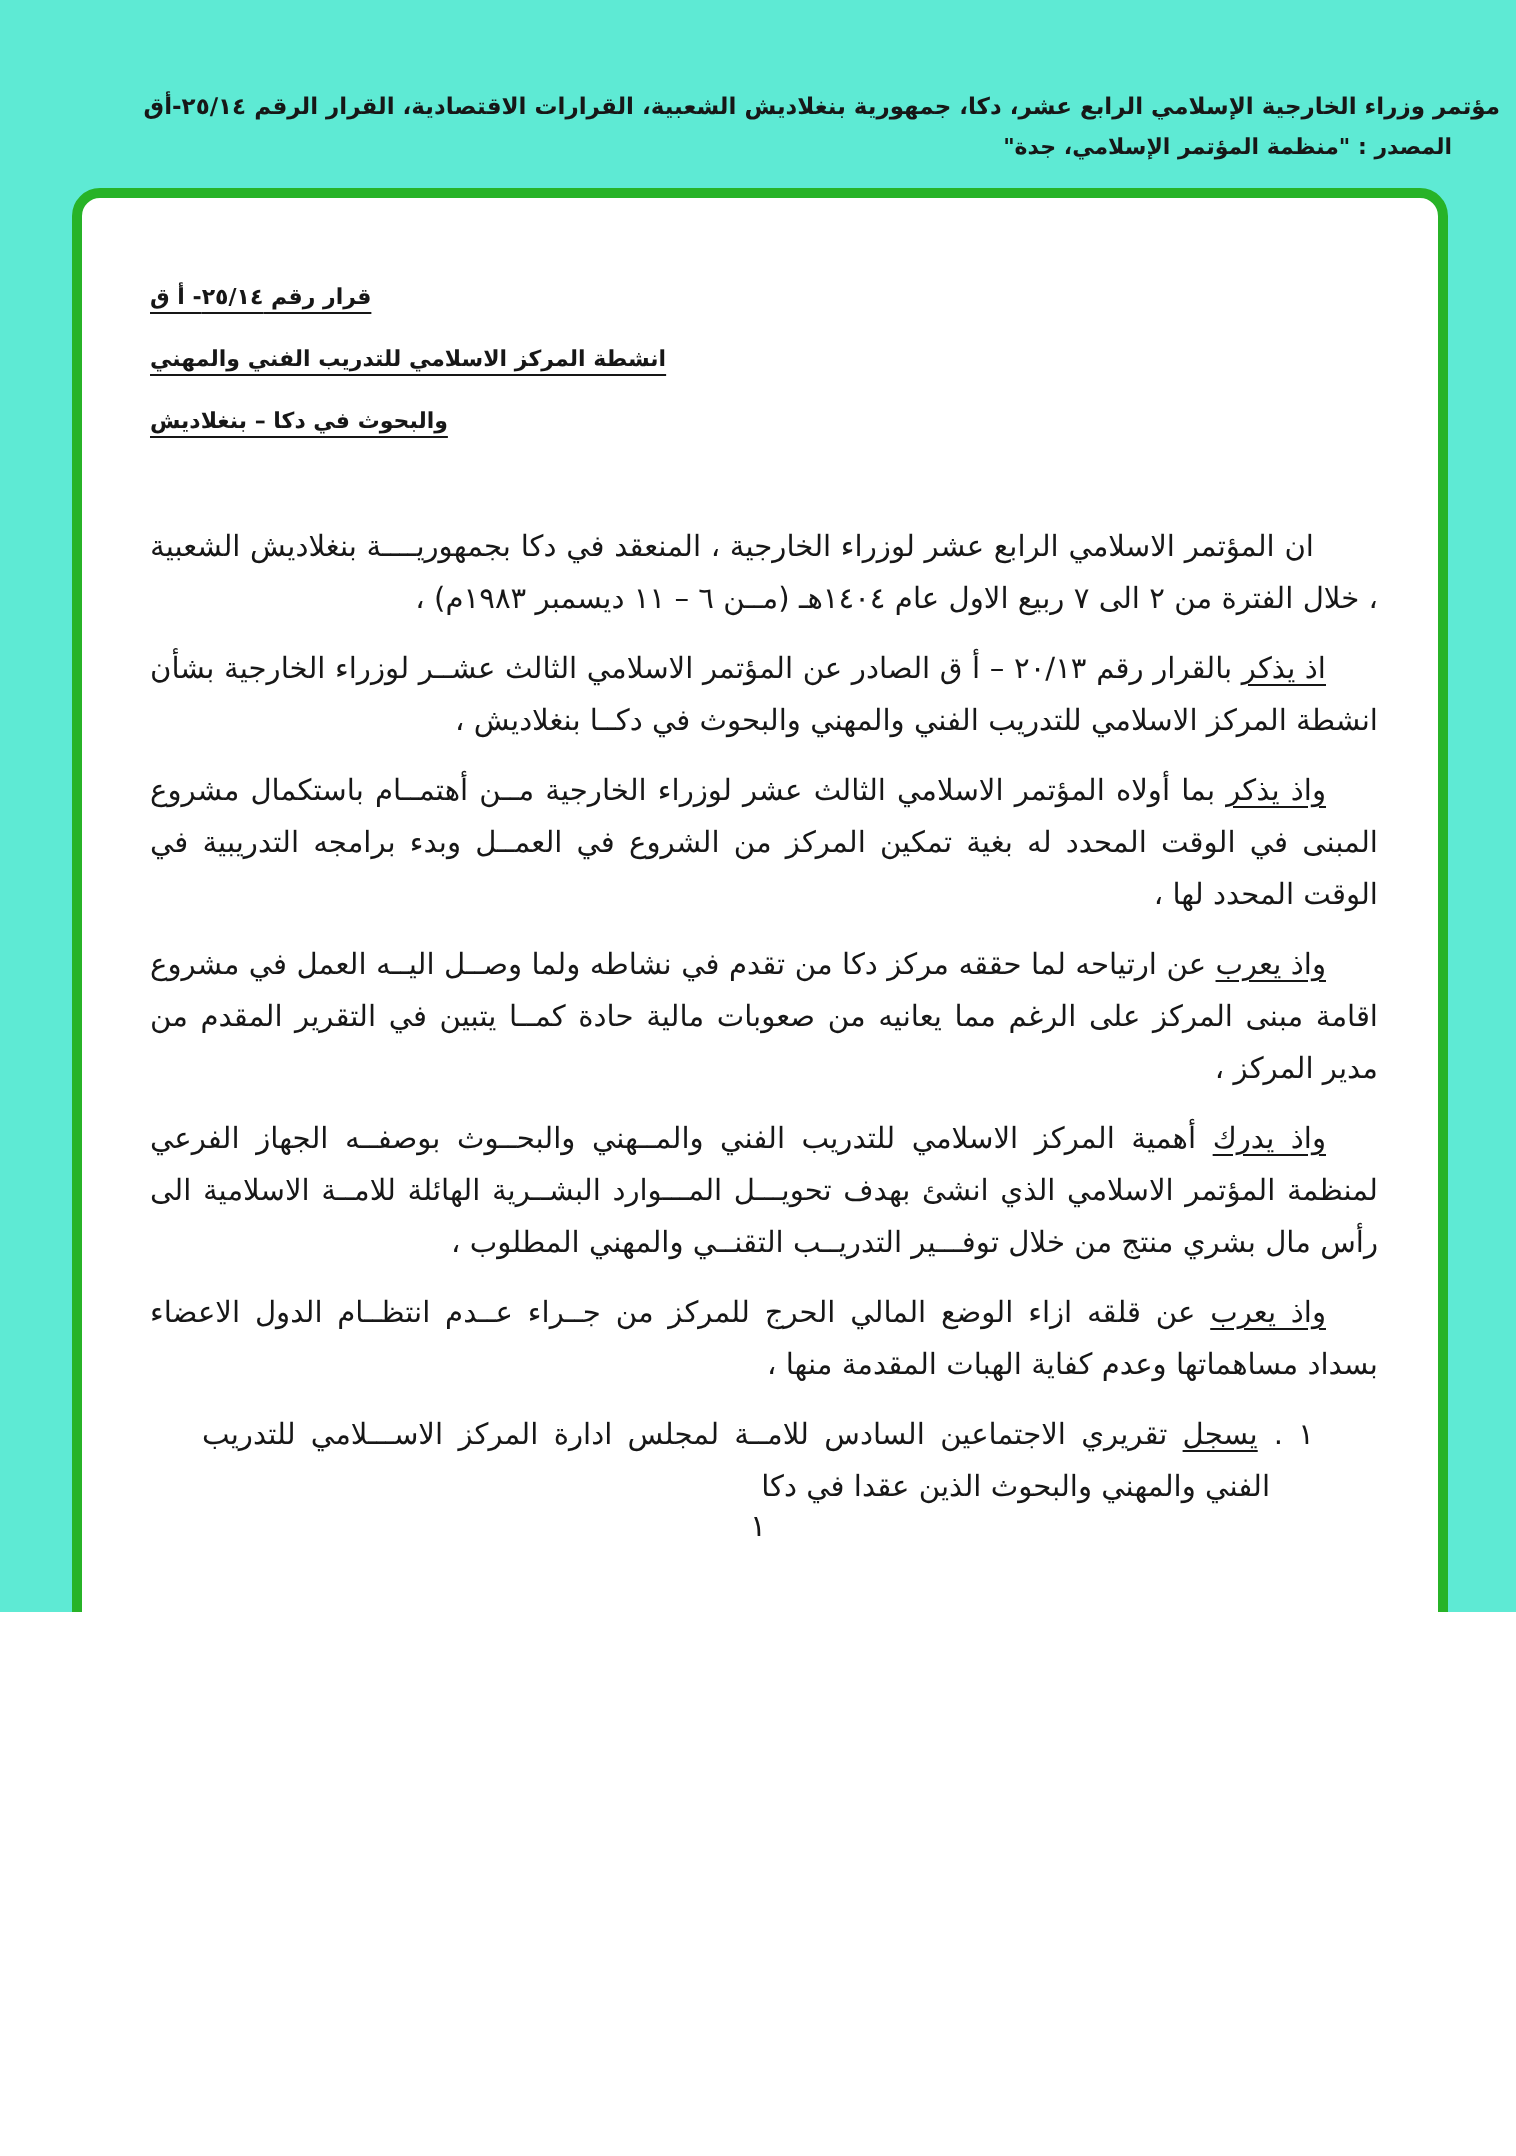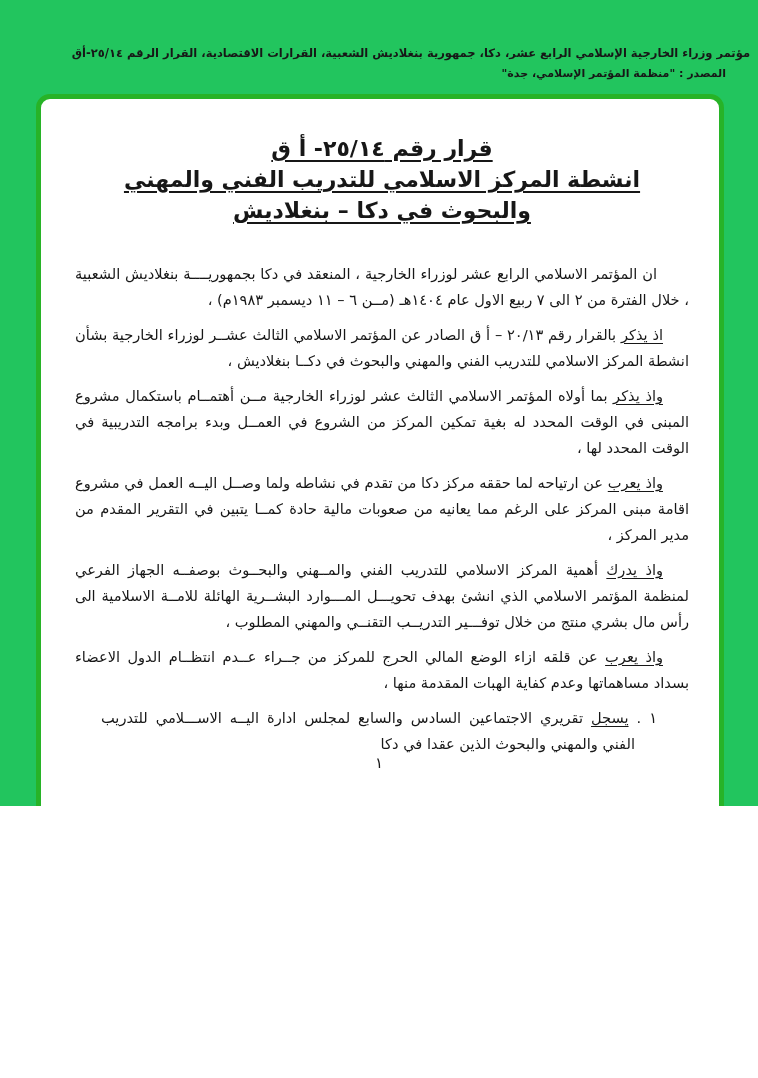--- a/index.html
+++ b/index.html
@@ -6,21 +6,21 @@
   html, body { margin: 0; padding: 0; }
   body {
     width: 758px; height: 1078px;
     background: #ffffff;
     font-family: "DejaVu Sans", sans-serif;
     color: #171717;
   }
   .page {
     position: relative;
     width: 758px; height: 806px;
-    background: #22c55e;
+    background: #5eead4;
     overflow: hidden;
   }
   .top-header {
     position: absolute;
     top: 46px; right: 8px; left: 6px;
     direction: rtl;
     text-align: right;
   }
   .hdr1 {
     font-size: 11.5px;
@@ -41,22 +41,22 @@
     border-radius: 14px;
     background: #ffffff;
   }
   .doc-content {
     position: absolute;
     inset: 0;
     padding: 34px 30px 18px 34px;
     direction: rtl;
   }
   .title-block {
-    text-align: center;
-    font-size: 22px;
+    text-align: left;
+    font-size: 11px;
     font-weight: bold;
     line-height: 31px;
   }
   .title-line {
     text-decoration: underline;
     text-underline-offset: 4px;
   }
   .doc-body {
     margin-top: 35px;
     font-size: 14.6px;
@@ -114,21 +114,21 @@
 
         <p class="para"><span class="ul">واذ يذكر</span><span> بما أولاه المؤتمر الاسلامي الثالث عشر لوزراء الخارجية مــن أهتمــام باستكمال مشروع المبنى في الوقت المحدد له بغية تمكين المركز من الشروع في العمــل وبدء برامجه التدريبية في الوقت المحدد لها ،</span></p>
 
         <p class="para"><span class="ul">واذ يعرب</span><span> عن ارتياحه لما حققه مركز دكا من تقدم في نشاطه ولما وصــل اليــه العمل في مشروع اقامة مبنى المركز على الرغم مما يعانيه من صعوبات مالية حادة كمــا يتبين في التقرير المقدم من مدير المركز ،</span></p>
 
         <p class="para"><span class="ul">واذ يدرك</span><span> أهمية المركز الاسلامي للتدريب الفني والمــهني والبحــوث بوصفــه الجهاز الفرعي لمنظمة المؤتمر الاسلامي الذي انشئ بهدف تحويـــل المـــوارد البشــرية الهائلة للامــة الاسلامية الى رأس مال بشري منتج من خلال توفـــير التدريــب التقنــي والمهني المطلوب ،</span></p>
 
 
         <p class="para"><span class="ul">واذ يعرب</span><span> عن قلقه ازاء الوضع المالي الحرج للمركز من جــراء عــدم انتظــام الدول الاعضاء بسداد مساهماتها وعدم كفاية الهبات المقدمة منها ،</span></p>
 
-        <div class="list-item"><span class="num">١ .</span><span class="ul">يسجل</span><span> تقريري الاجتماعين السادس والسابع لمجلس ادارة اليــه الاســـلامي للتدريب الفني والمهني والبحوث الذين عقدا في دكا</span></div>
+        <div class="list-item"><span class="num">١ .</span><span class="ul">يسجل</span><span> تقريري الاجتماعين السادس للامــة لمجلس ادارة المركز الاســـلامي للتدريب الفني والمهني والبحوث الذين عقدا في دكا</span></div>
 
       </div>
     </div>
   </div>
 
   <div class="page-number">١</div>
 
 </div>
 
 </body></html>

